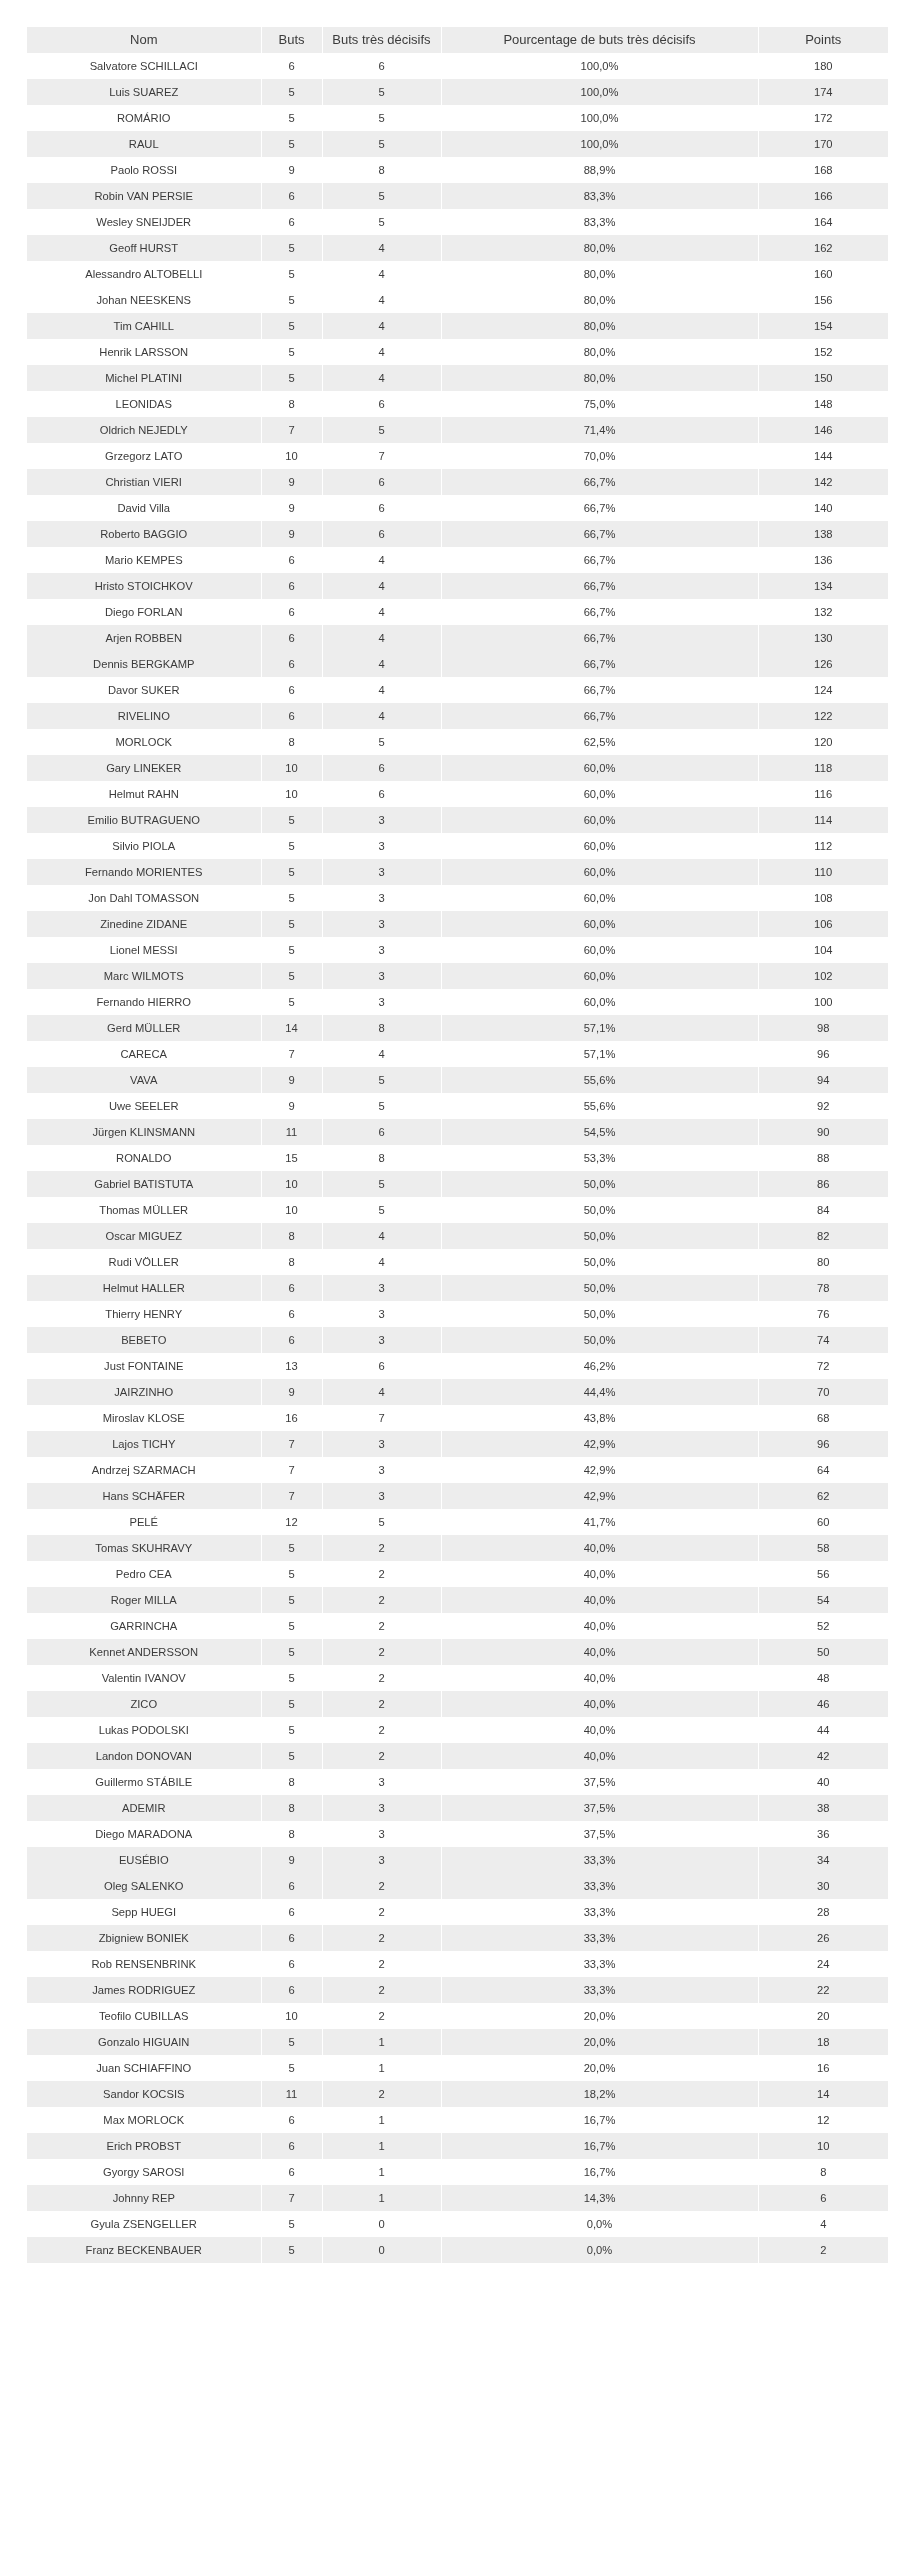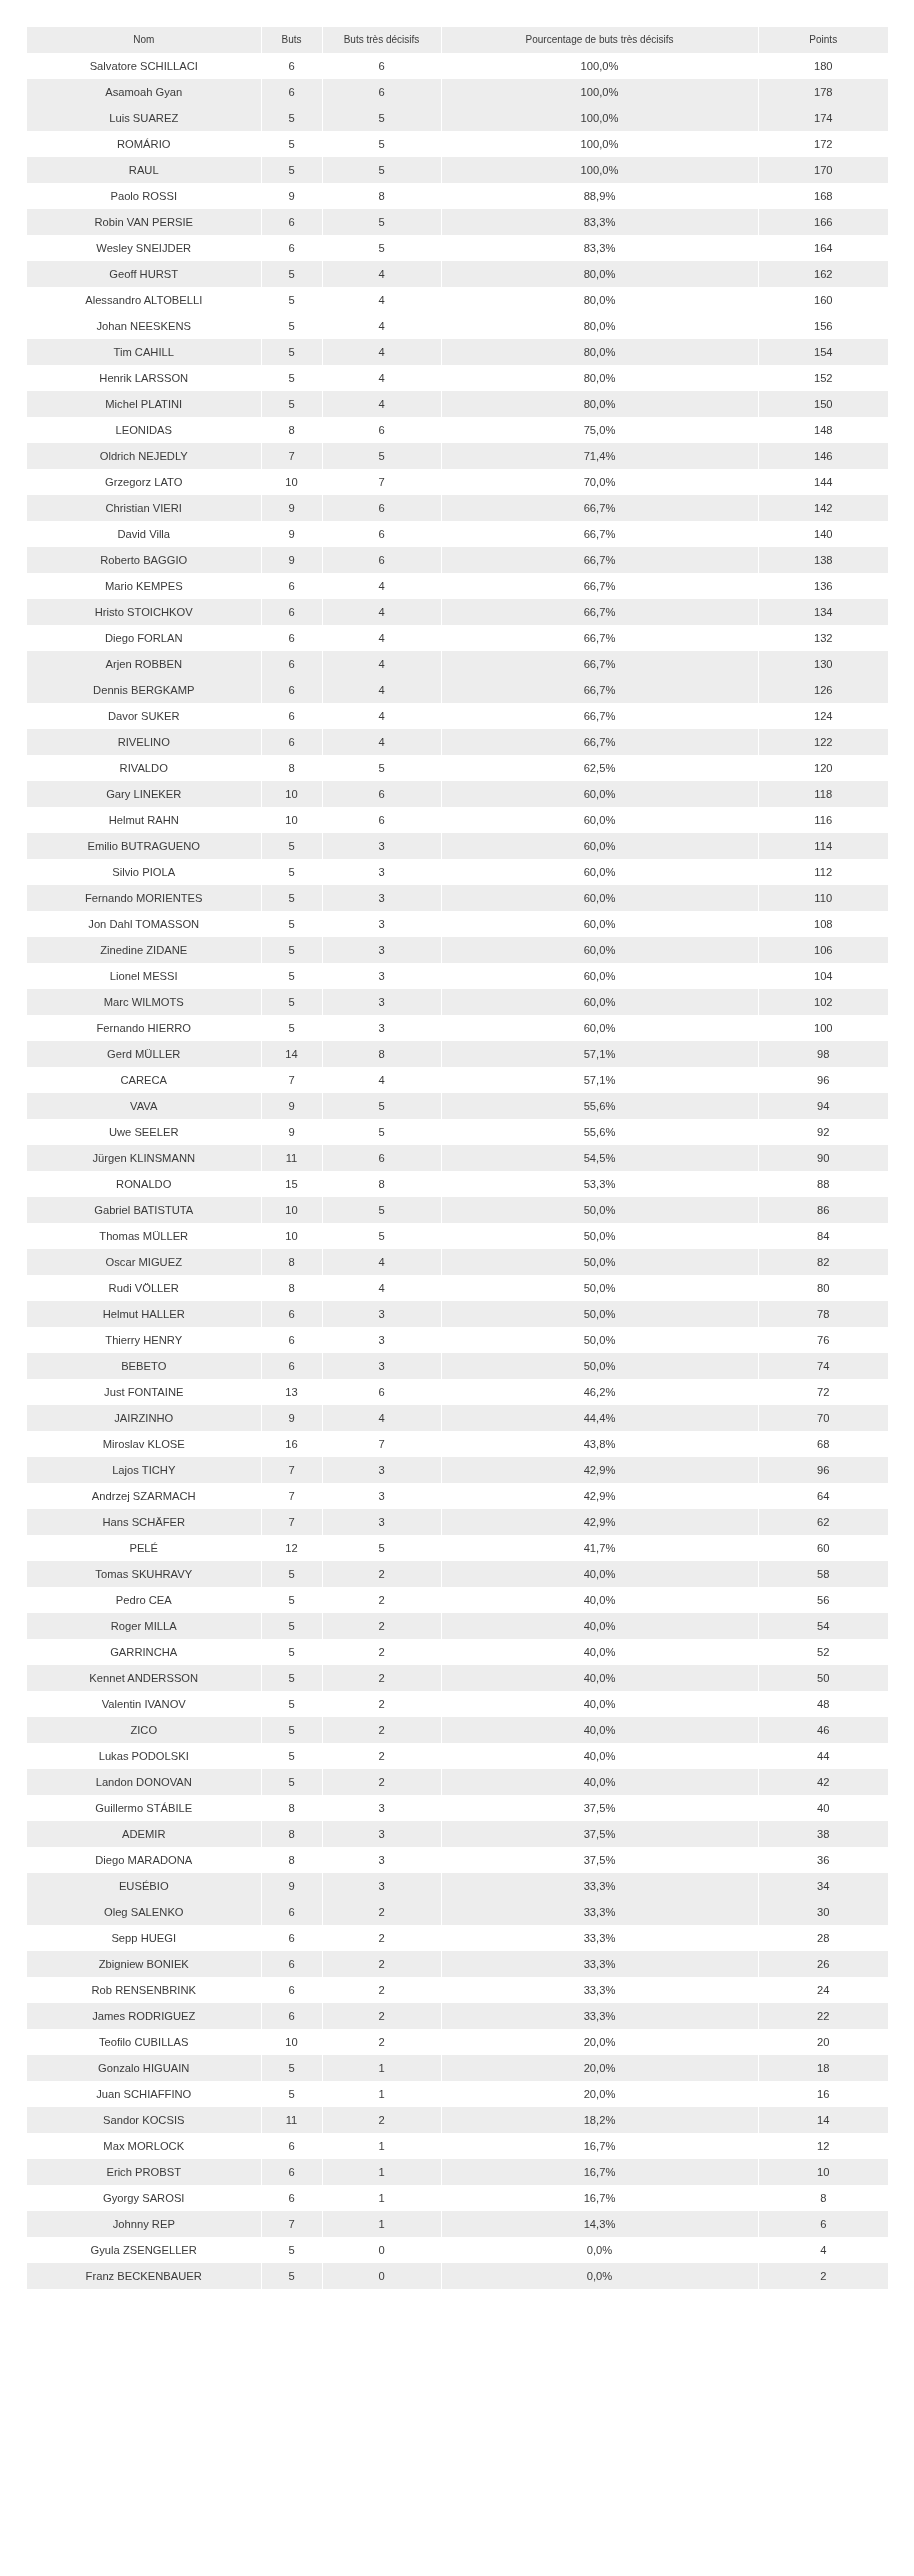--- a/index.html
+++ b/index.html
@@ -37,21 +37,21 @@
     height: 26px;
     line-height: 26px;
     padding: 0;
     font-weight: normal;
     color: #3b3b3b;
     white-space: nowrap;
     overflow: hidden;
   }
   table.stats thead th {
     background: #ededed;
-    font-size: 10px;
+    font-size: 13px;
     color: #3b3b3b;
     margin-top: 24px;
   }
   table.stats tbody tr.odd td {
     background: #ffffff;
   }
   table.stats tbody tr.even td {
     background: #ededed;
   }
   
@@ -83,27 +83,20 @@
     </thead>
     <tbody id="table-body">
         <tr class="odd">
           <td>Salvatore SCHILLACI</td>
           <td class="gutter-l">6</td>
           <td class="gutter-l">6</td>
           <td class="gutter-l">100,0%</td>
           <td class="gutter-l">180</td>
         </tr>
         <tr class="even">
-          <td>Asamoah Gyan</td>
-          <td class="gutter-l">6</td>
-          <td class="gutter-l">6</td>
-          <td class="gutter-l">100,0%</td>
-          <td class="gutter-l">178</td>
-        </tr>
-        <tr class="even">
           <td>Luis SUAREZ</td>
           <td class="gutter-l">5</td>
           <td class="gutter-l">5</td>
           <td class="gutter-l">100,0%</td>
           <td class="gutter-l">174</td>
         </tr>
         <tr class="odd">
           <td>ROMÁRIO</td>
           <td class="gutter-l">5</td>
           <td class="gutter-l">5</td>
@@ -265,21 +258,21 @@
           <td class="gutter-l">124</td>
         </tr>
         <tr class="even">
           <td>RIVELINO</td>
           <td class="gutter-l">6</td>
           <td class="gutter-l">4</td>
           <td class="gutter-l">66,7%</td>
           <td class="gutter-l">122</td>
         </tr>
         <tr class="odd">
-          <td>RIVALDO</td>
+          <td>MORLOCK</td>
           <td class="gutter-l">8</td>
           <td class="gutter-l">5</td>
           <td class="gutter-l">62,5%</td>
           <td class="gutter-l">120</td>
         </tr>
         <tr class="even">
           <td>Gary LINEKER</td>
           <td class="gutter-l">10</td>
           <td class="gutter-l">6</td>
           <td class="gutter-l">60,0%</td>

